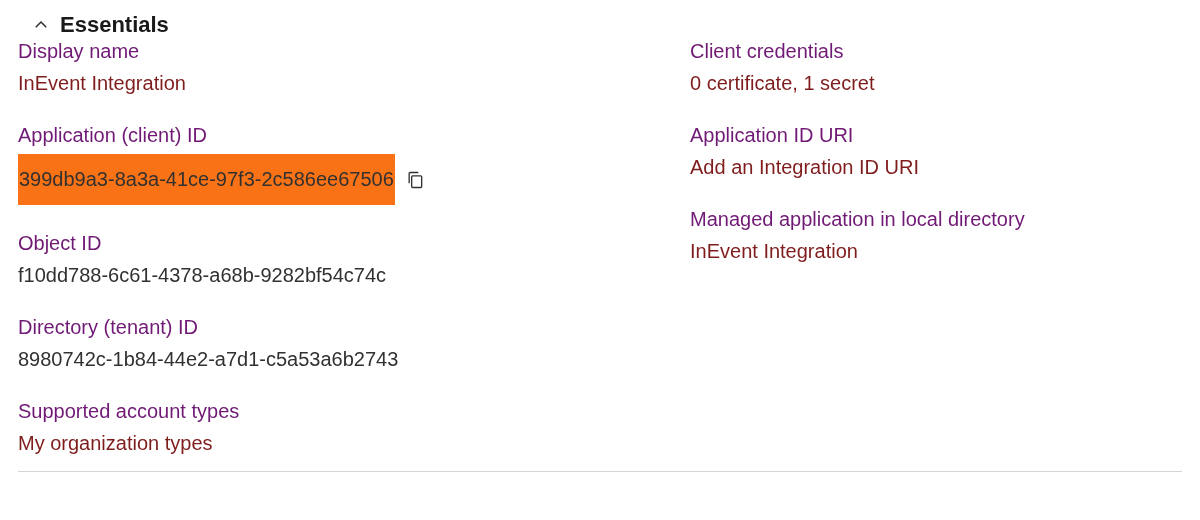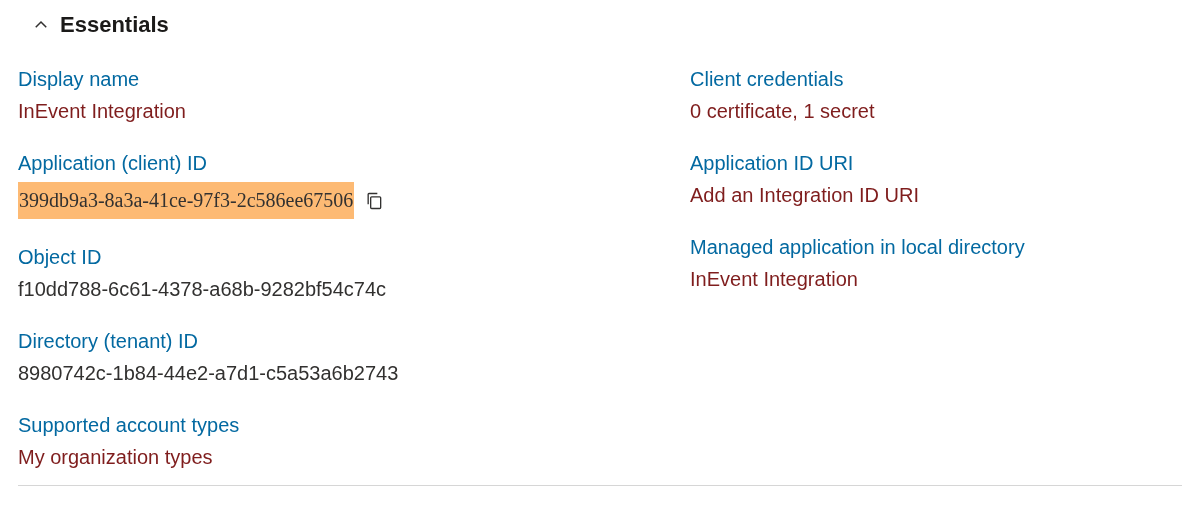--- a/index.html
+++ b/index.html
@@ -12,21 +12,20 @@
       font-size: 20px;
       color: #323130;
       background: #ffffff;
       padding: 12px 18px;
       width: 1200px;
     }
     .header {
       display: flex;
       align-items: center;
       gap: 10px;
-      margin-bottom: 28px;
       padding-left: 14px;
     }
     .chevron {
       display: inline-flex;
     }
     .chevron svg {
       width: 18px;
       height: 18px;
       stroke: #323130;
       stroke-width: 2;
@@ -53,43 +52,42 @@
     .col-right {
       flex: 1;
     }
     .field {
       margin-bottom: 25px;
     }
     .field:last-child {
       margin-bottom: 6px;
     }
     .label {
-      color: #0369a1;
+      color: #701a75;
       font-size: 20px;
       line-height: 1.35;
       margin-bottom: 5px;
     }
     .value {
       font-size: 20px;
       line-height: 1.35;
       color: #323130;
     }
     .value.link {
       color: #7f1d1d;
       cursor: pointer;
     }
     .value-row {
       display: flex;
       align-items: center;
       gap: 10px;
     }
     .highlighted {
-      background: #fdba74;
-      padding: 5px 1px;
-      font-family: Liberation Serif, serif;
+      background: #f97316;
+      padding: 12px 1px;
     }
     .copy-icon {
       display: inline-flex;
       cursor: pointer;
     }
     .copy-icon svg {
       width: 20px;
       height: 22px;
       stroke: #323130;
       stroke-width: 1.6;

